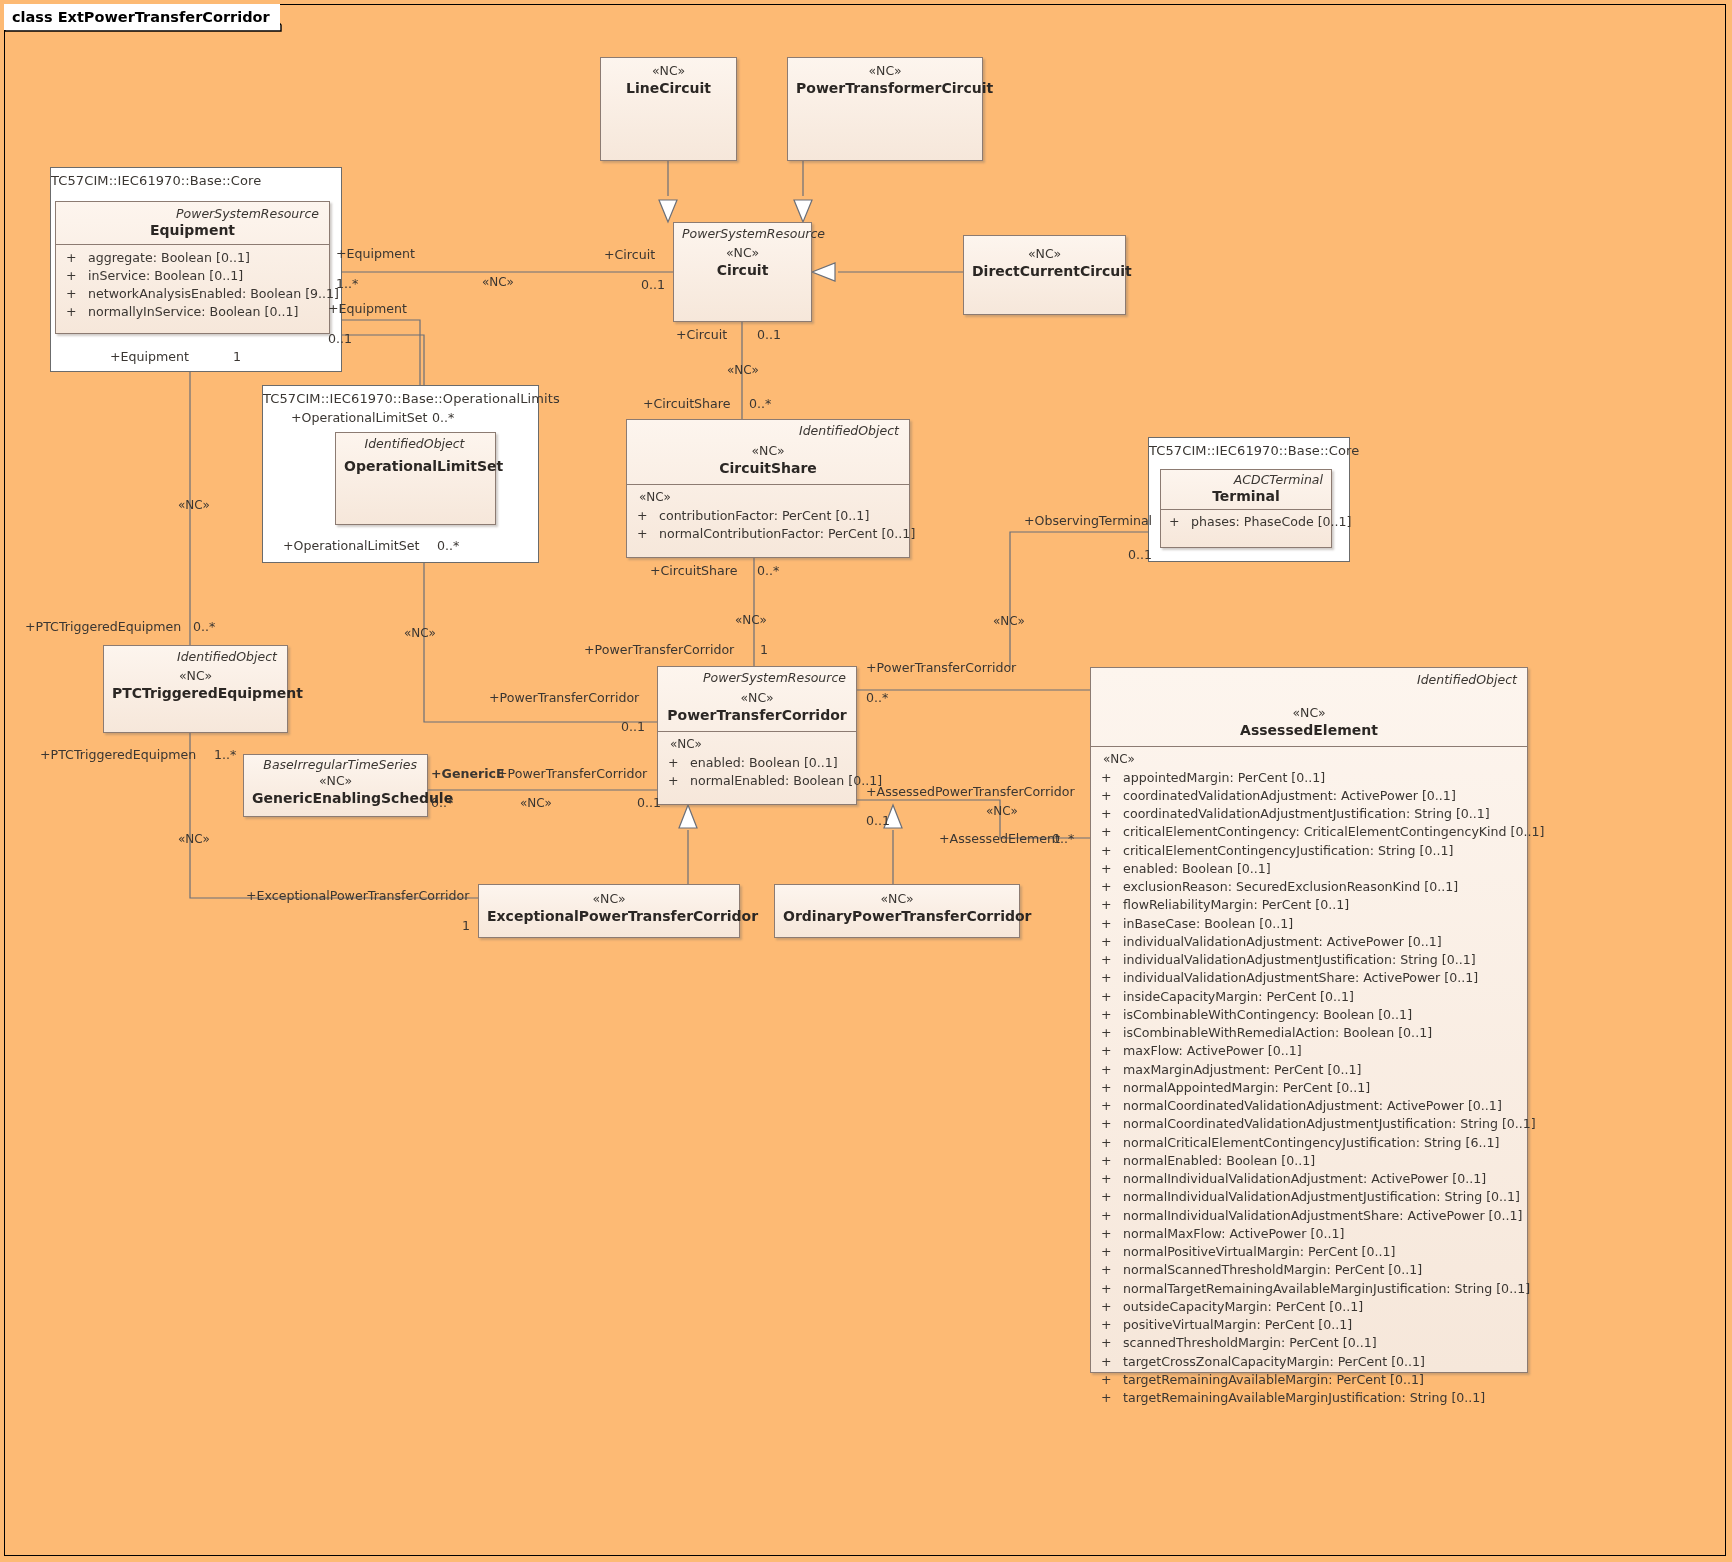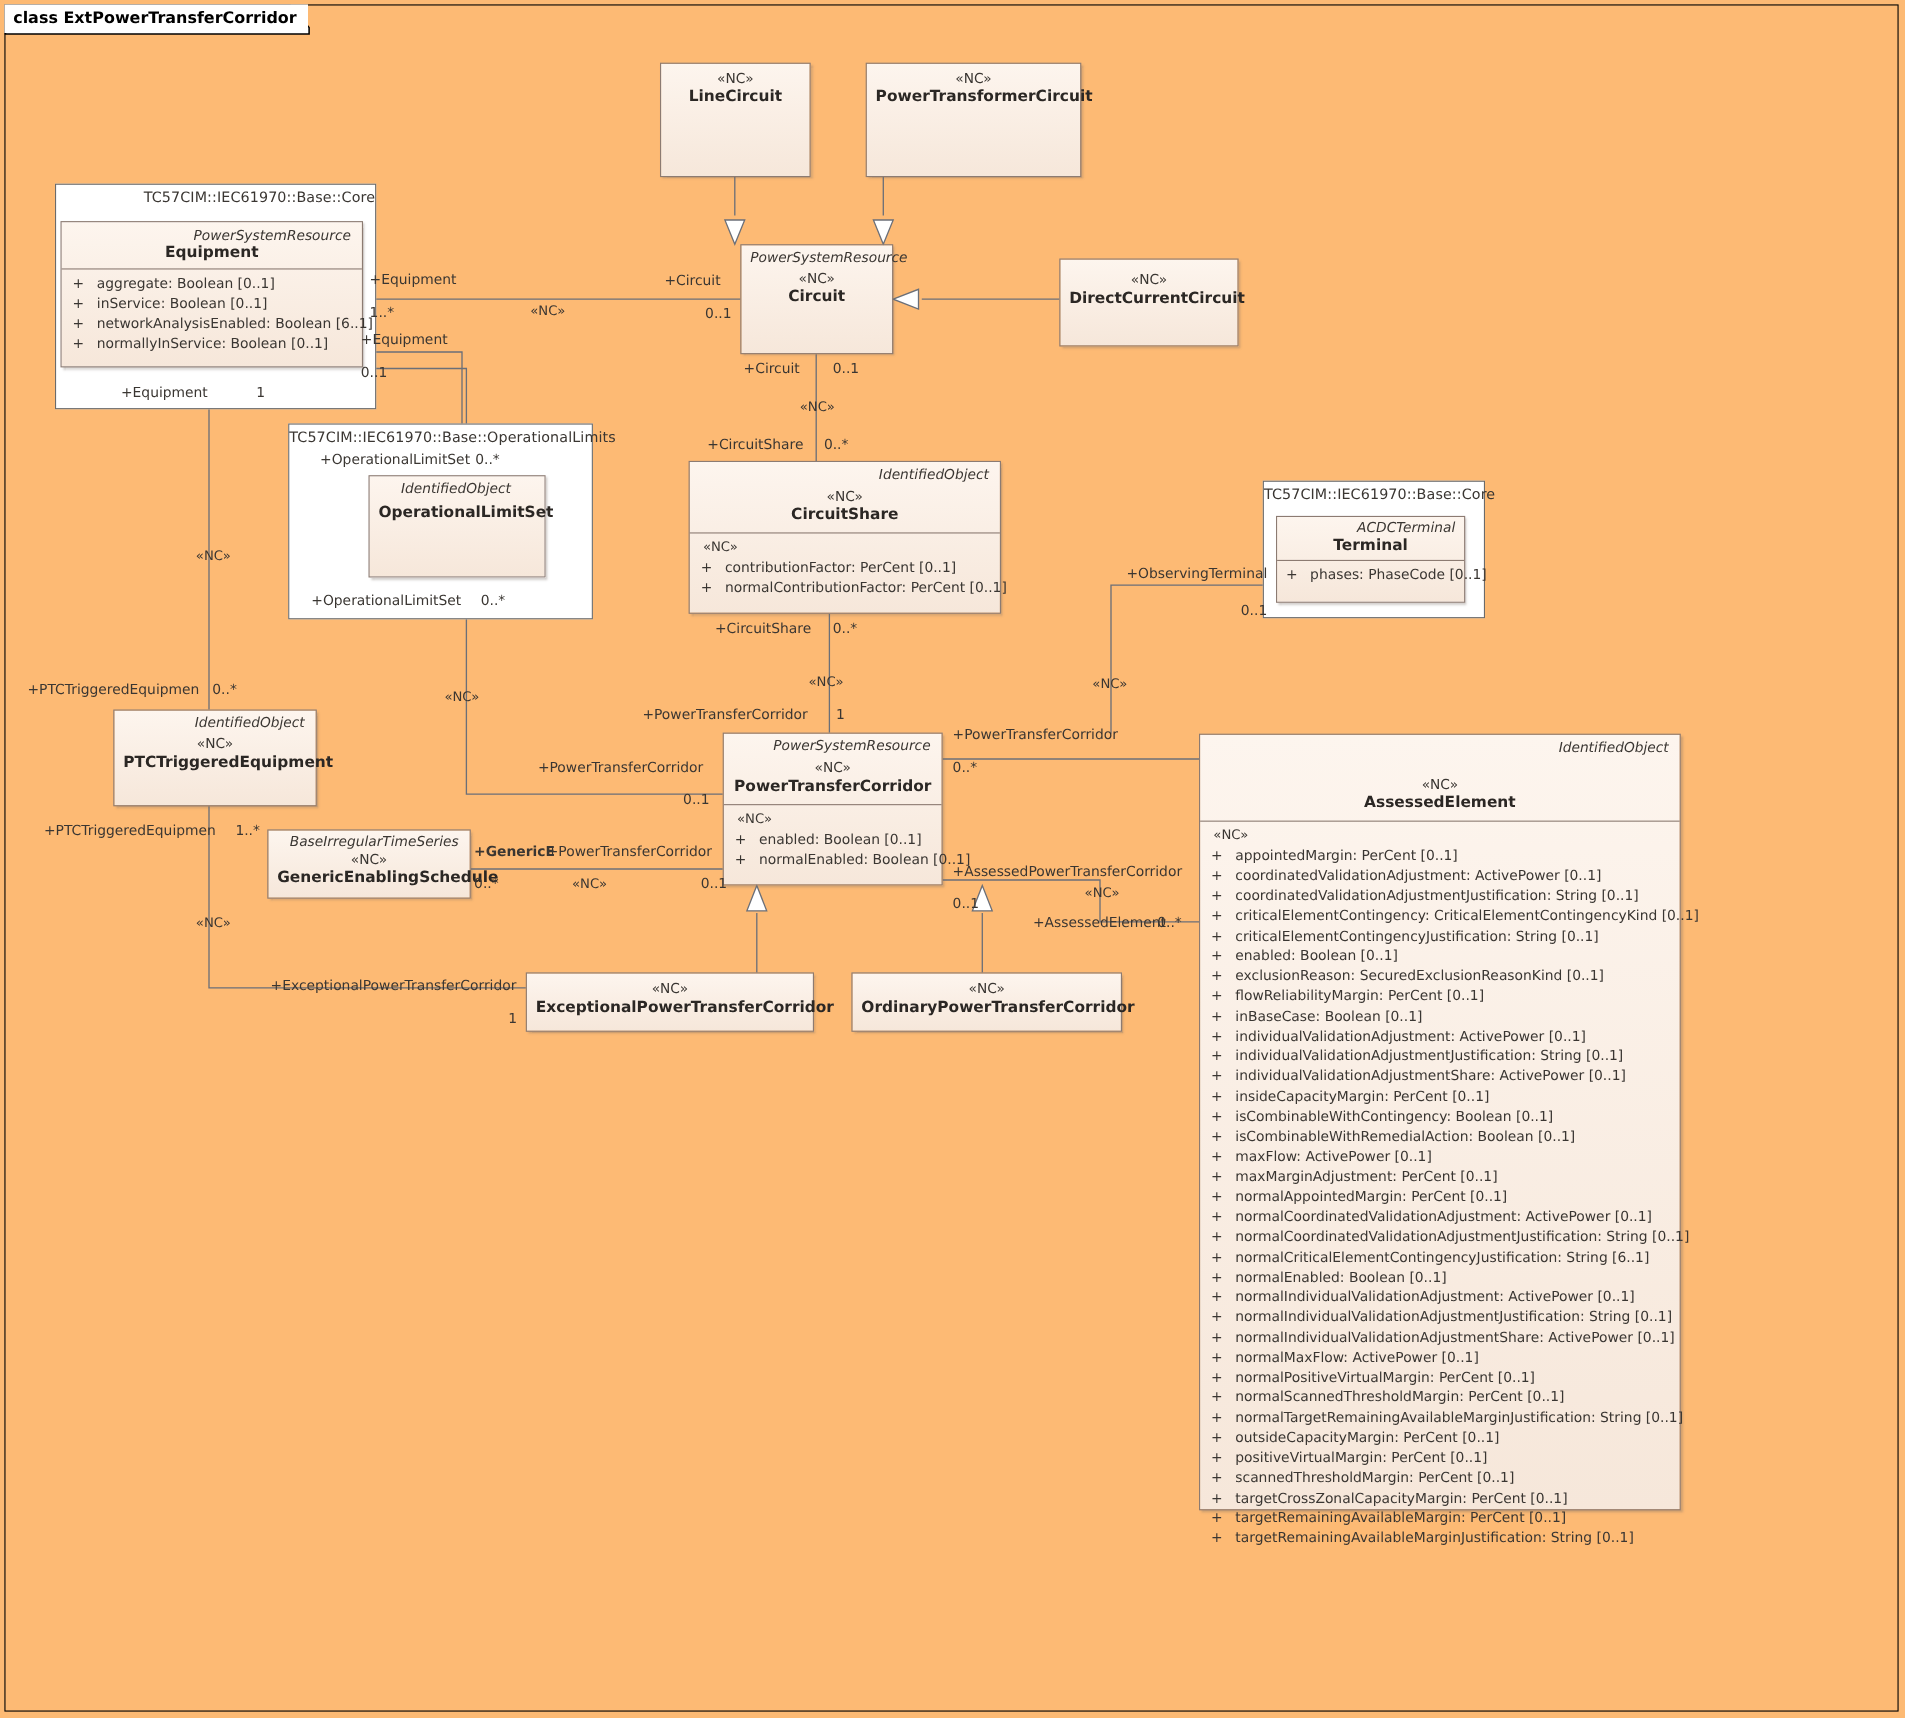--- a/index.html
+++ b/index.html
@@ -23,21 +23,21 @@
   .cls .parent.ctr{text-align:center;}
   .cls .stereo{font-size:12.5px;color:#3a3632;line-height:1.25;}
   .cls .cname{font-weight:bold;font-size:14px;color:#2b2724;line-height:1.3;}
   .cls .attrs{border-top:1px solid #8c7b72;padding:4px 6px 6px 6px;}
   .cls .attrs .st{font-size:12px;padding-left:6px;color:#3a3632;line-height:1.45;}
   .cls .attr{font-size:12.6px;color:#3a3632;line-height:1.45;white-space:nowrap;display:flex;}
   .cls .attr .pl{width:22px;flex:0 0 22px;text-align:left;padding-left:4px;}
 
   
   .pkg{position:absolute;box-sizing:border-box;border:1px solid #6b6b6b;background:#ffffff;}
-  .pkg .pkgttl{text-align:right;font-size:13px;color:#3a3632;padding-top:5px;letter-spacing:.1px;}
+  .pkg .pkgttl{text-align:left;font-size:13px;color:#3a3632;padding-top:5px;letter-spacing:.1px;}
 
   
   .lbl{position:absolute;font-size:12.6px;color:#3a3632;white-space:nowrap;line-height:1;}
   .lbl.nc{font-size:12px;}
   svg.ov{position:absolute;left:0;top:0;width:1732px;height:1562px;pointer-events:none;}
 </style>
 </head>
 <body>
 
 <div id="canvas">
@@ -120,21 +120,21 @@
       <div class="attr">
           <span class="pl">+</span>
           <span>aggregate: Boolean [0..1]</span>
         </div>
       <div class="attr">
           <span class="pl">+</span>
           <span>inService: Boolean [0..1]</span>
         </div>
       <div class="attr">
           <span class="pl">+</span>
-          <span>networkAnalysisEnabled: Boolean [6..1]</span>
+          <span>networkAnalysisEnabled: Boolean [9..1]</span>
         </div>
       <div class="attr">
           <span class="pl">+</span>
           <span>normallyInService: Boolean [0..1]</span>
         </div>
     </div>
   </div>
 
   <div class="cls" style="left:673px;top:222px;width:139px;height:100px;">
     <div class="hdr" style="padding-top:4px;">

